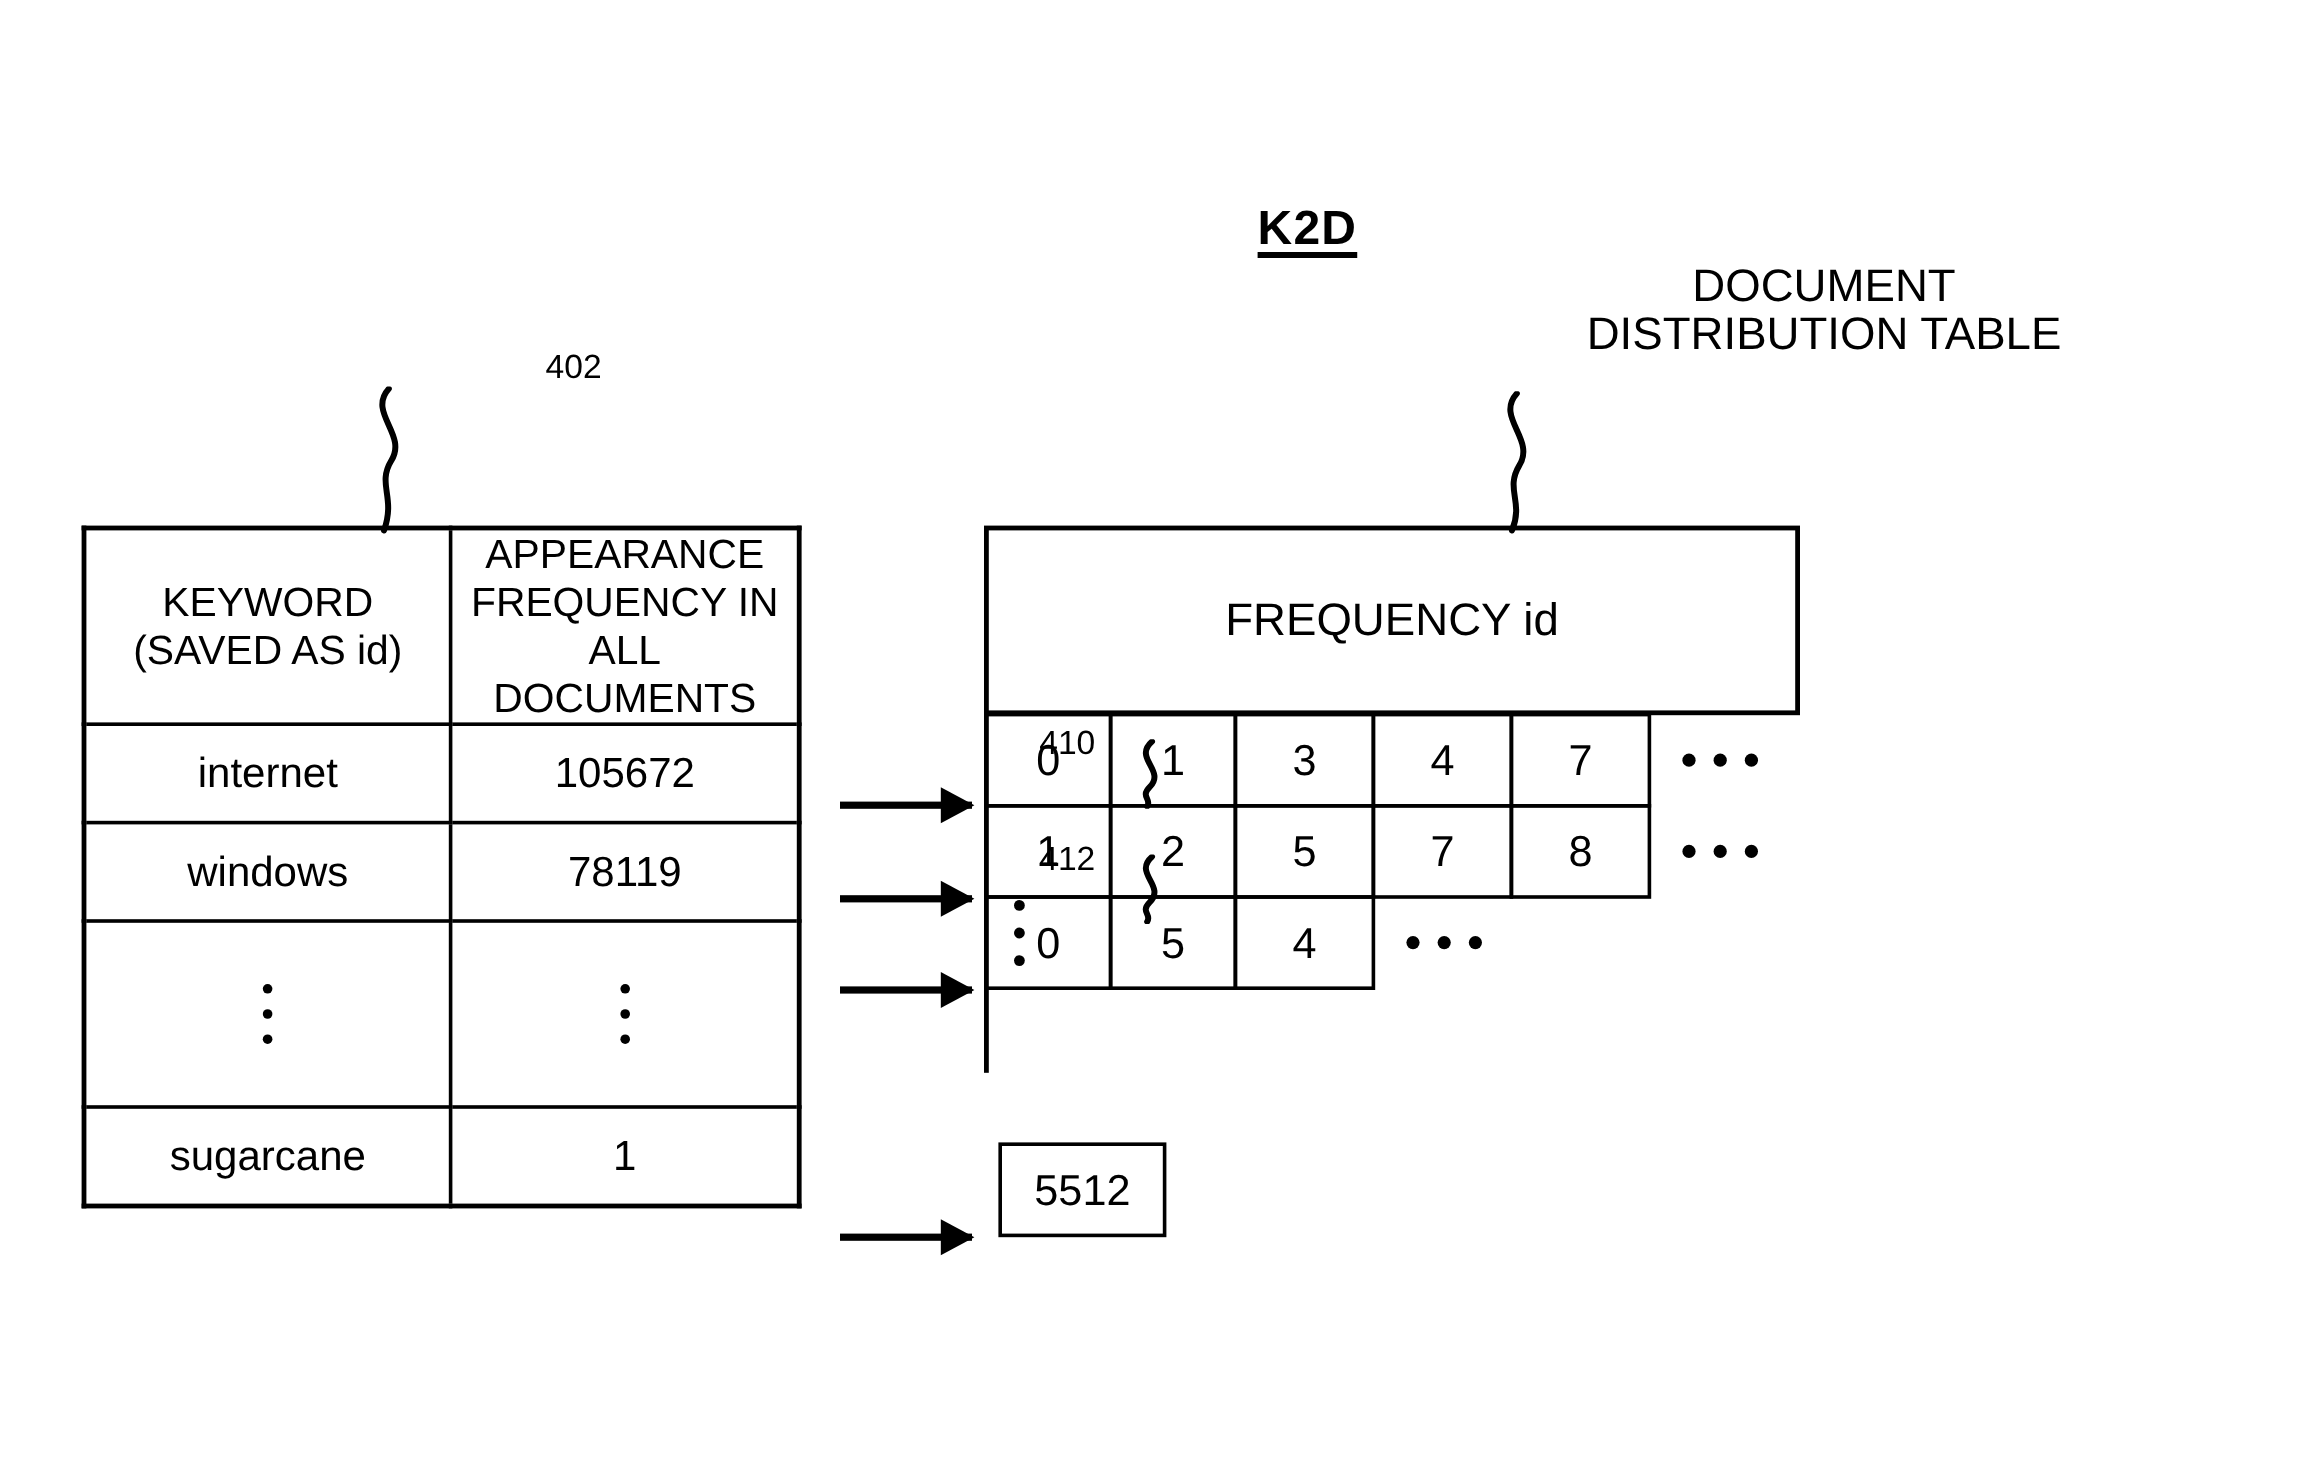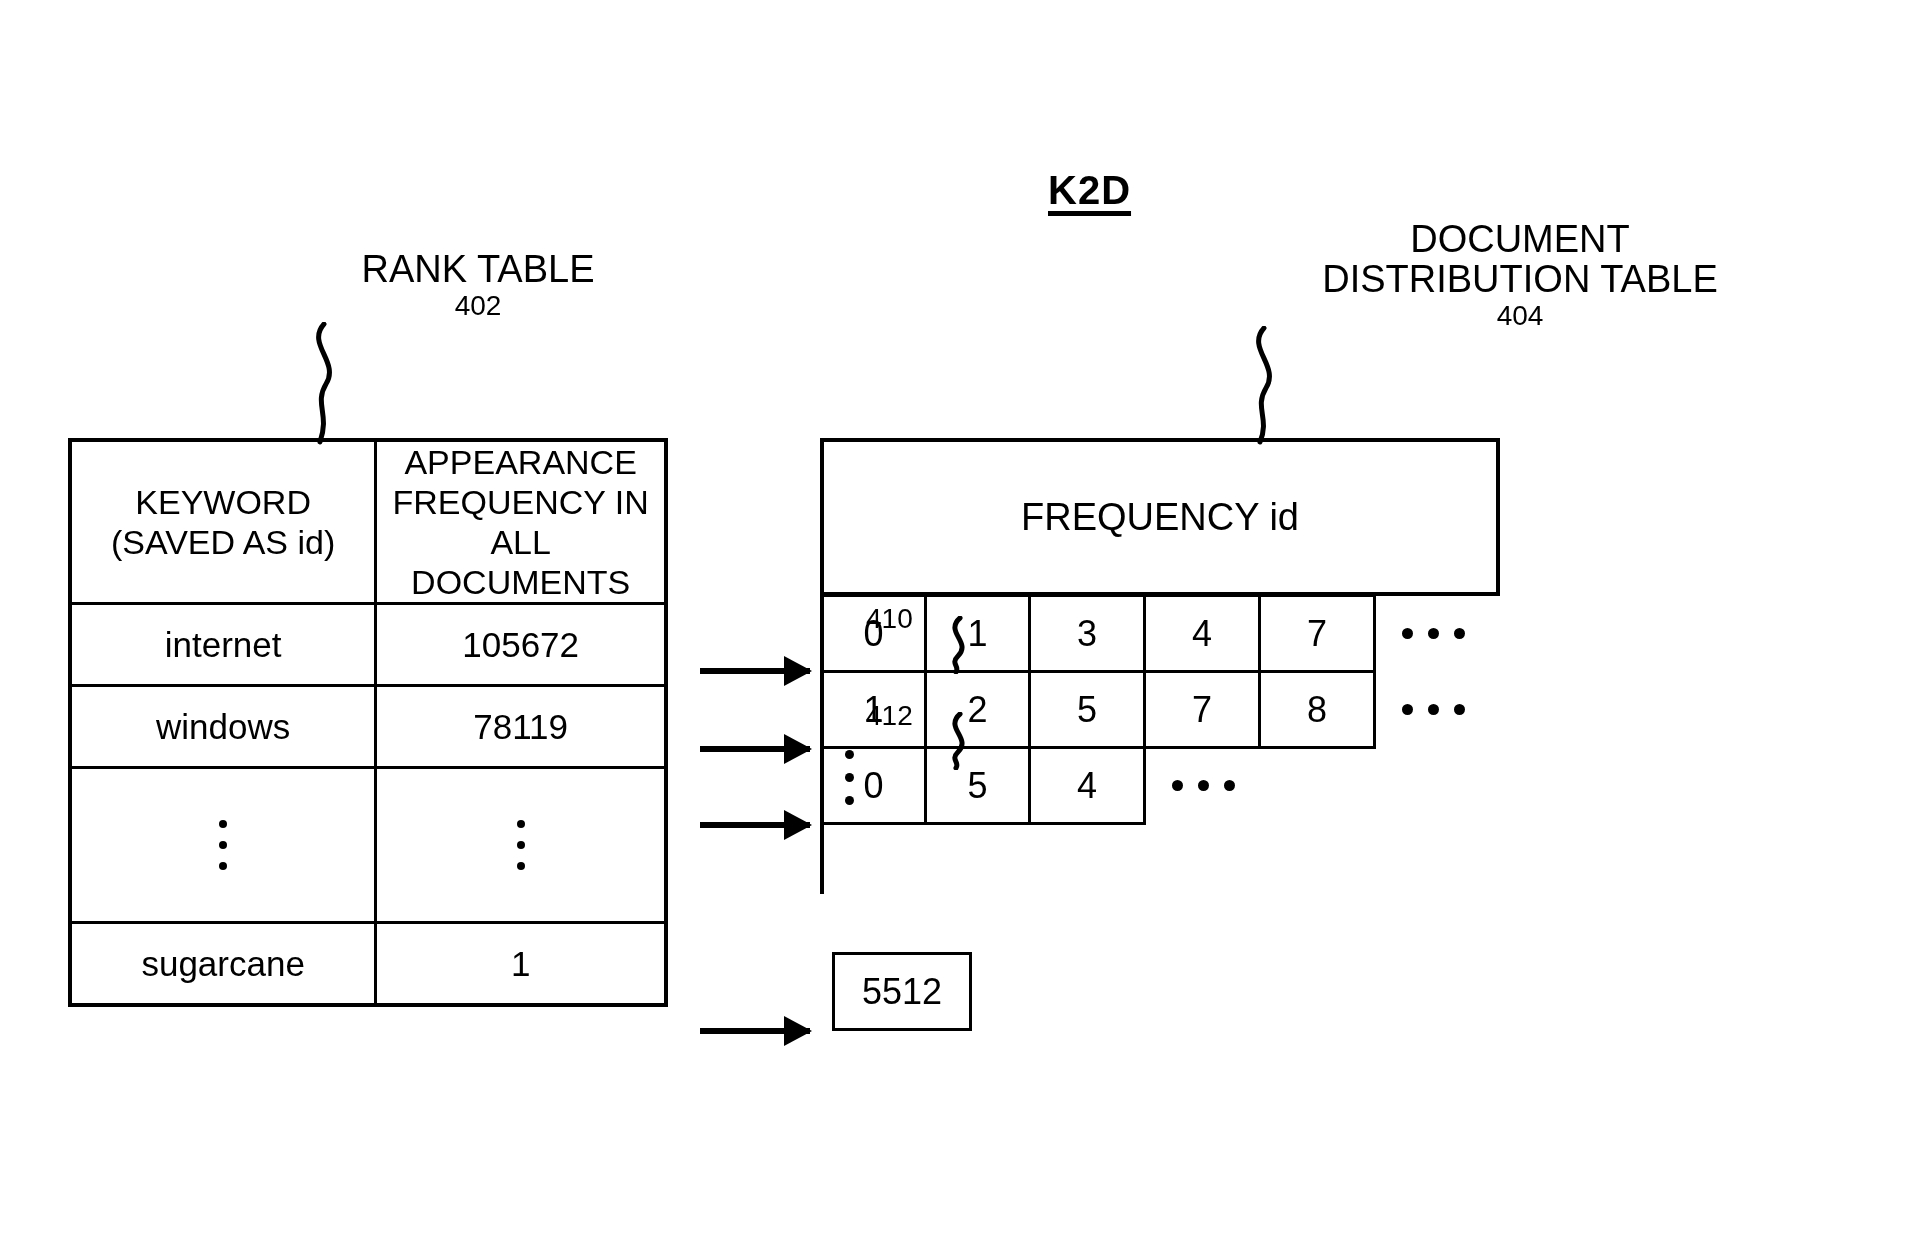--- a/index.html
+++ b/index.html
@@ -113,30 +113,28 @@
   .refnum{position:absolute;font-size:28px;}
   .squiggle{position:absolute;}
 </style>
 </head>
 <body>
 
 <div class="stage">
 
   <div class="k2d" style="left:1048px;top:152px;margin-top:16px;">K2D</div>
 
-  <div class="lbl t38" style="left:268px;top:248px;width:420px;">RANK TABLE</div>
   <div class="lbl t36" style="left:268px;top:290px;width:420px;">402</div>
 
   <svg class="squiggle" style="left:300px;top:322px;" width="60" height="124">
     <path d="M24 2 C6 22, 40 40, 26 62 C14 82, 30 92, 20 120" stroke="#000" stroke-width="5" fill="none" stroke-linecap="round"></path>
   </svg>
 
   <div class="lbl t38" style="left:1190px;top:218px;width:660px;">DOCUMENT</div>
   <div class="lbl t38" style="left:1190px;top:258px;width:660px;">DISTRIBUTION TABLE</div>
-  <div class="lbl t36" style="left:1190px;top:300px;width:660px;">404</div>
 
   <svg class="squiggle" style="left:1238px;top:326px;" width="60" height="120">
     <path d="M26 2 C8 22, 42 40, 28 62 C16 82, 32 92, 22 116" stroke="#000" stroke-width="5" fill="none" stroke-linecap="round"></path>
   </svg>
 
   <table class="rank-table">
     <tbody>
         <tr>
       <td class="hd col-kw">KEYWORD
 (SAVED AS id)</td>

